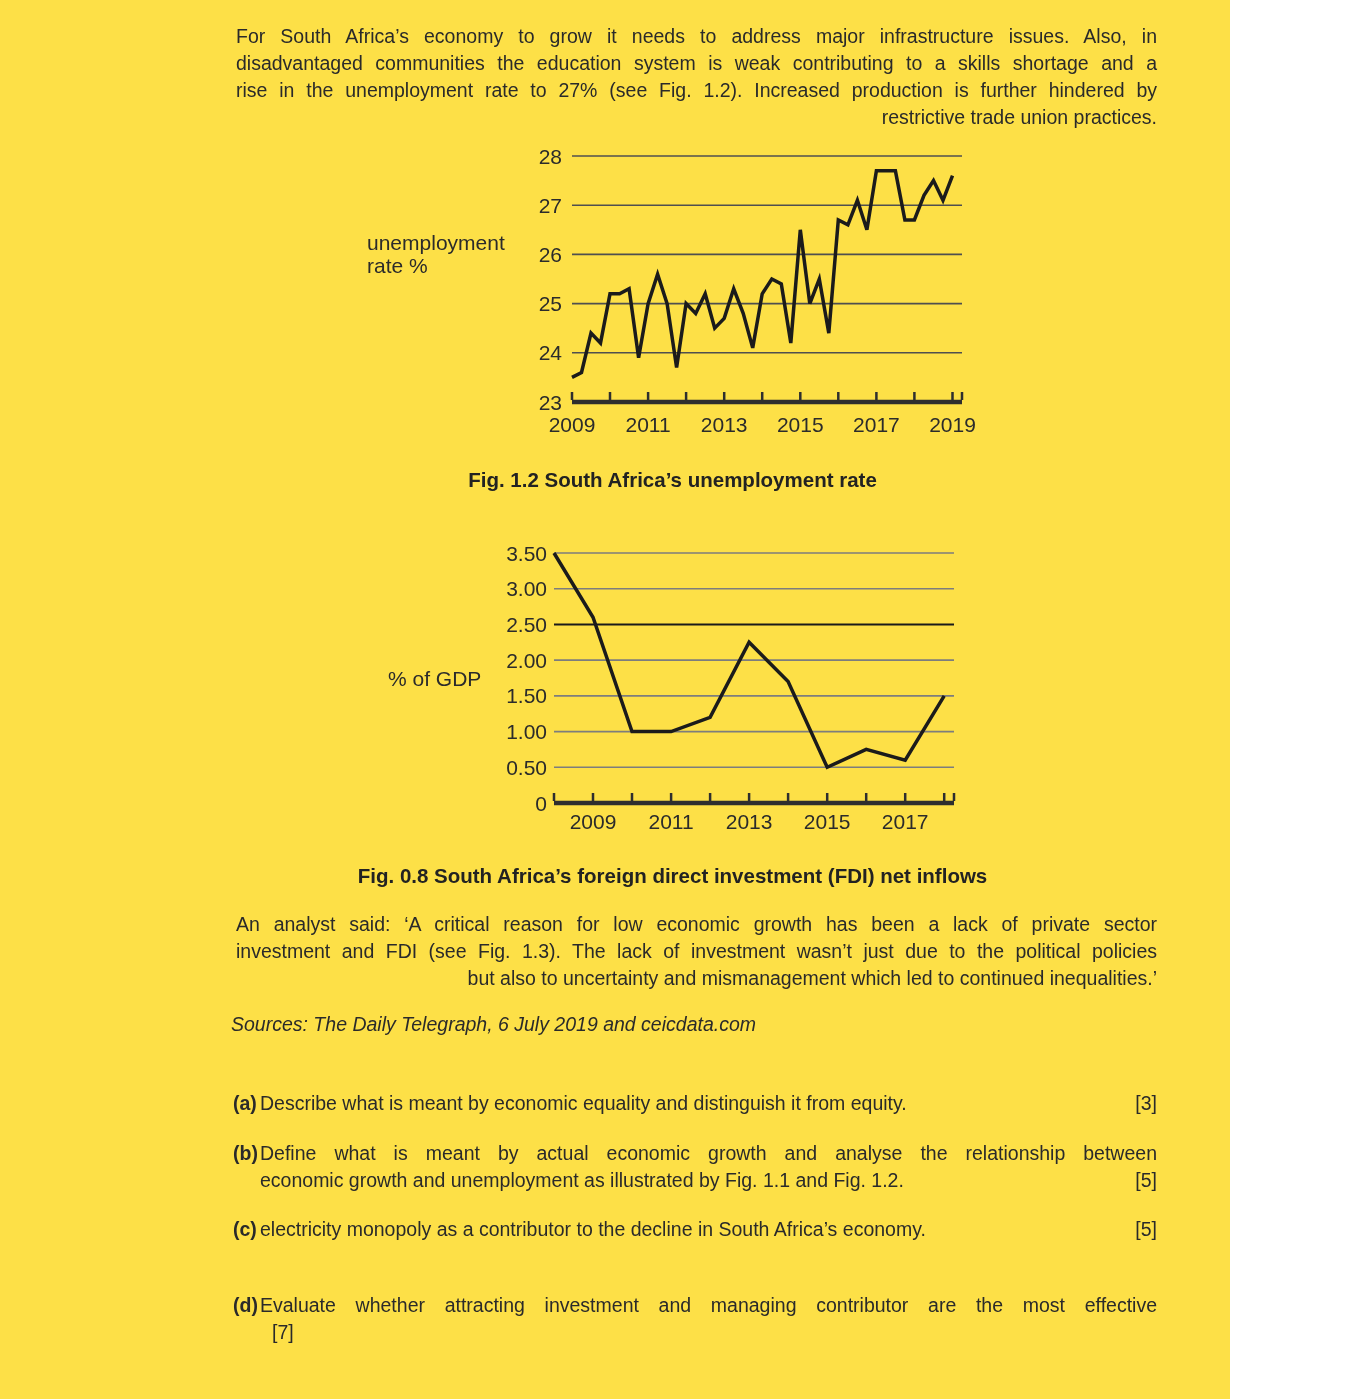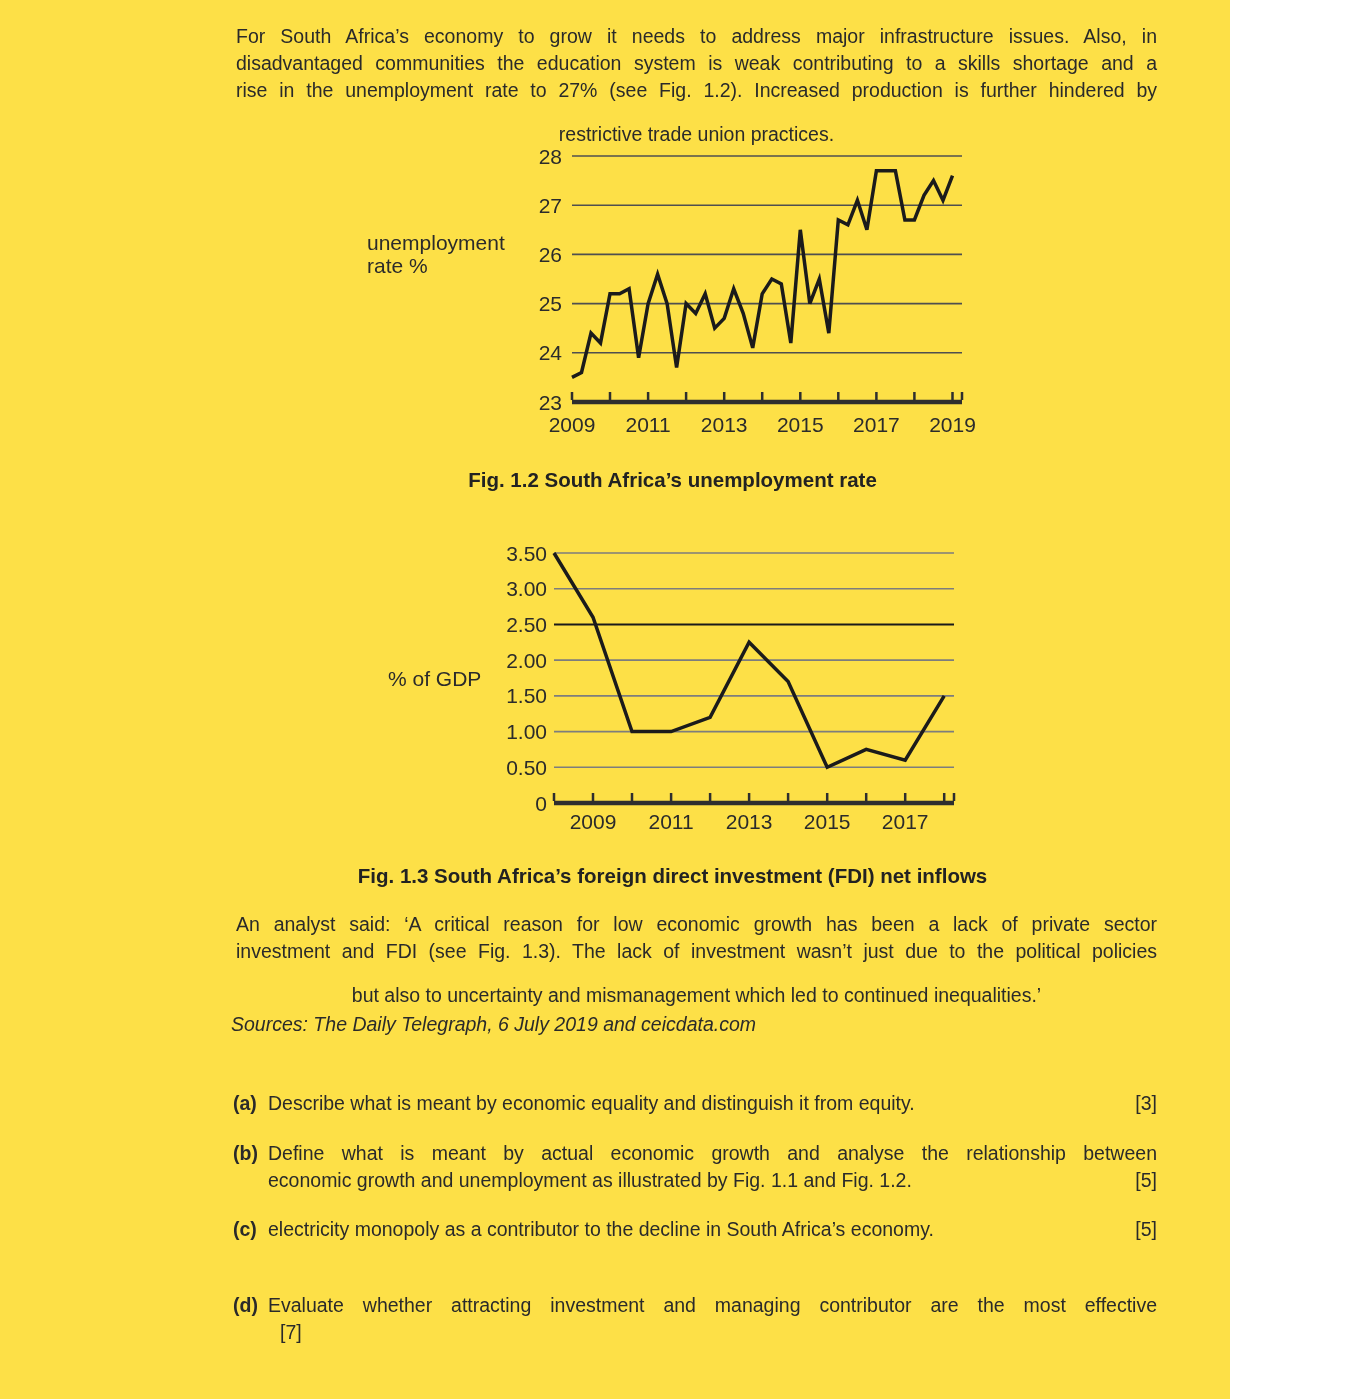--- a/index.html
+++ b/index.html
@@ -2,35 +2,35 @@
 <html><head>
 <meta charset="utf-8">
 <style>
   html,body{margin:0;padding:0;background:#ffffff;}
   .page{
     position:relative;width:1230px;height:1399px;background:#fde047;
     font-family:"Liberation Sans",sans-serif;color:#2a2a2a;overflow:hidden;
   }
   .para{position:absolute;font-size:19.5px;line-height:27px;}
   .jline{text-align:justify;text-align-last:justify;white-space:normal;}
-  .lline{text-align:center;margin-top:17px;}
+  .lline{text-align:right;}
   .p1{top:23px;left:236px;width:921px;}
   .p2{top:911px;left:236px;width:921px;}
   .caption{position:absolute;left:0;width:1345px;text-align:center;
     font-weight:bold;font-size:20.5px;line-height:24px;color:#222;}
   .cap1{top:468px;}
   .cap2{top:864px;}
   .sources{position:absolute;top:1011px;left:231px;width:921px;
     font-style:italic;font-size:19.5px;line-height:27px;}
   .chart-svg{position:absolute;left:350px;width:630px;height:310px;}
   #chart1-svg{top:140px;}
   #chart2-svg{top:535px;}
   .question{position:absolute;left:233px;width:924px;display:flex;align-items:flex-start;}
   .qlabel{flex:none;width:27px;font-weight:bold;font-size:19.5px;line-height:27px;}
-  .qtext{flex:1;margin-left:8px;font-size:19.5px;line-height:27px;}
+  .qtext{flex:1;margin-left:0;font-size:19.5px;line-height:27px;}
   .qflex{display:flex;justify-content:space-between;}
   .mark{flex:none;margin-left:12px;}
   .qa{top:1090px;}
   .qb{top:1140px;}
   .qc{top:1216px;}
   .qd{top:1292px;}
 </style>
 </head>
 <body>
 
@@ -112,21 +112,21 @@
       <text x="477.2" y="294" text-anchor="middle" font-size="21" fill="#2b2b2b" font-family="Liberation Sans, sans-serif">2015</text>
       <line x1="516.2" y1="266.0" x2="516.2" y2="258.0" stroke="#2e2e2e" stroke-width="2.5"></line>
       <line x1="555.2" y1="266.0" x2="555.2" y2="258.0" stroke="#2e2e2e" stroke-width="2.5"></line>
       <text x="555.2" y="294" text-anchor="middle" font-size="21" fill="#2b2b2b" font-family="Liberation Sans, sans-serif">2017</text>
       <line x1="594.2" y1="266.0" x2="594.2" y2="258.0" stroke="#2e2e2e" stroke-width="2.5"></line>
       <line x1="604.0" y1="266.0" x2="604.0" y2="258.0" stroke="#2e2e2e" stroke-width="2.5"></line>
       <polyline points="204.0,18.0 243.0,82.3 282.0,196.6 321.1,196.6 360.1,182.3 399.1,107.3 438.1,146.6 477.2,232.3 516.2,214.4 555.2,225.1 594.2,160.9" fill="none" stroke="#1b1b1b" stroke-width="3.5" stroke-linejoin="miter" stroke-linecap="butt"></polyline>
       <text x="38" y="151" text-anchor="start" font-size="21" fill="#2b2b2b" font-family="Liberation Sans, sans-serif">% of GDP</text>
     </svg>
 
-  <div class="caption cap2">Fig. 1.3 South Africa’s foreign direct investment (FDI) net inflows</div>
+  <div class="caption cap2">Fig. 0.8 South Africa’s foreign direct investment (FDI) net inflows</div>
 
   <div class="para p2">
     <div class="jline">An analyst said: ‘A critical reason for low economic growth has been a lack of private sector</div>
     <div class="jline">investment and FDI (see Fig. 1.3). The lack of investment wasn’t just due to the political policies</div>
     <div class="lline">but also to uncertainty and mismanagement which led to continued inequalities.’</div>
   </div>
 
   <div class="sources">Sources: The Daily Telegraph, 6 July 2019 and ceicdata.com</div>
 
   <div class="question qa">

